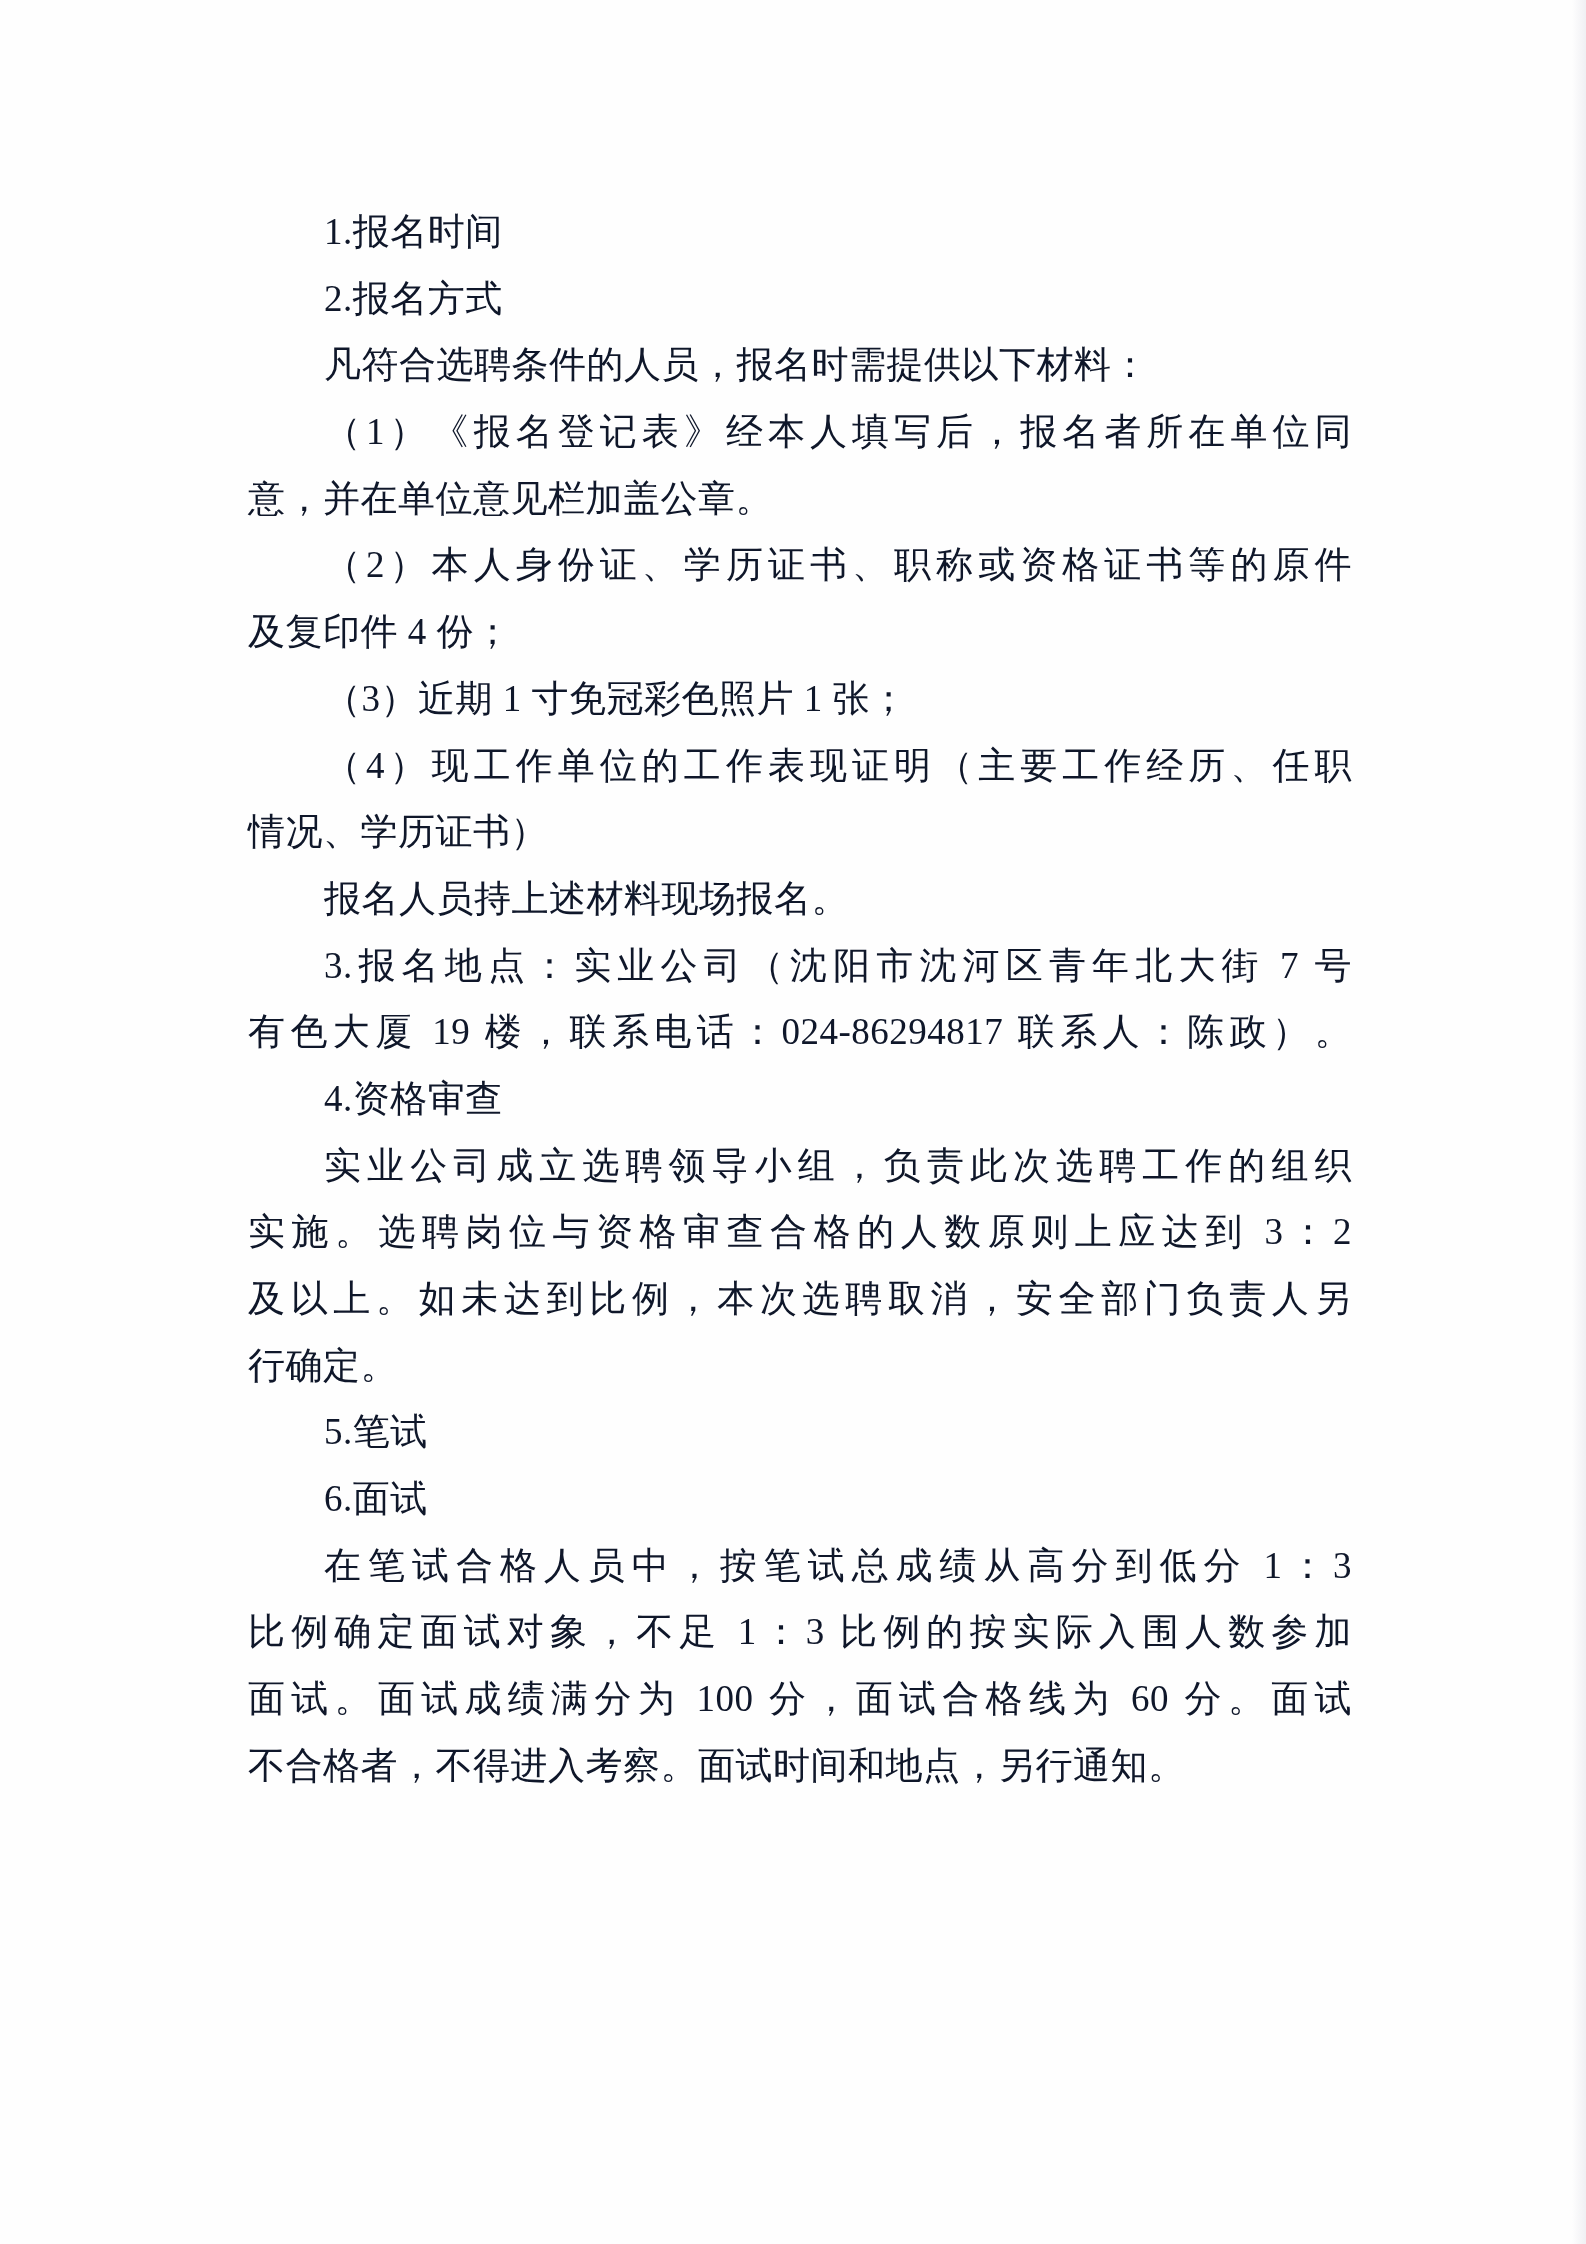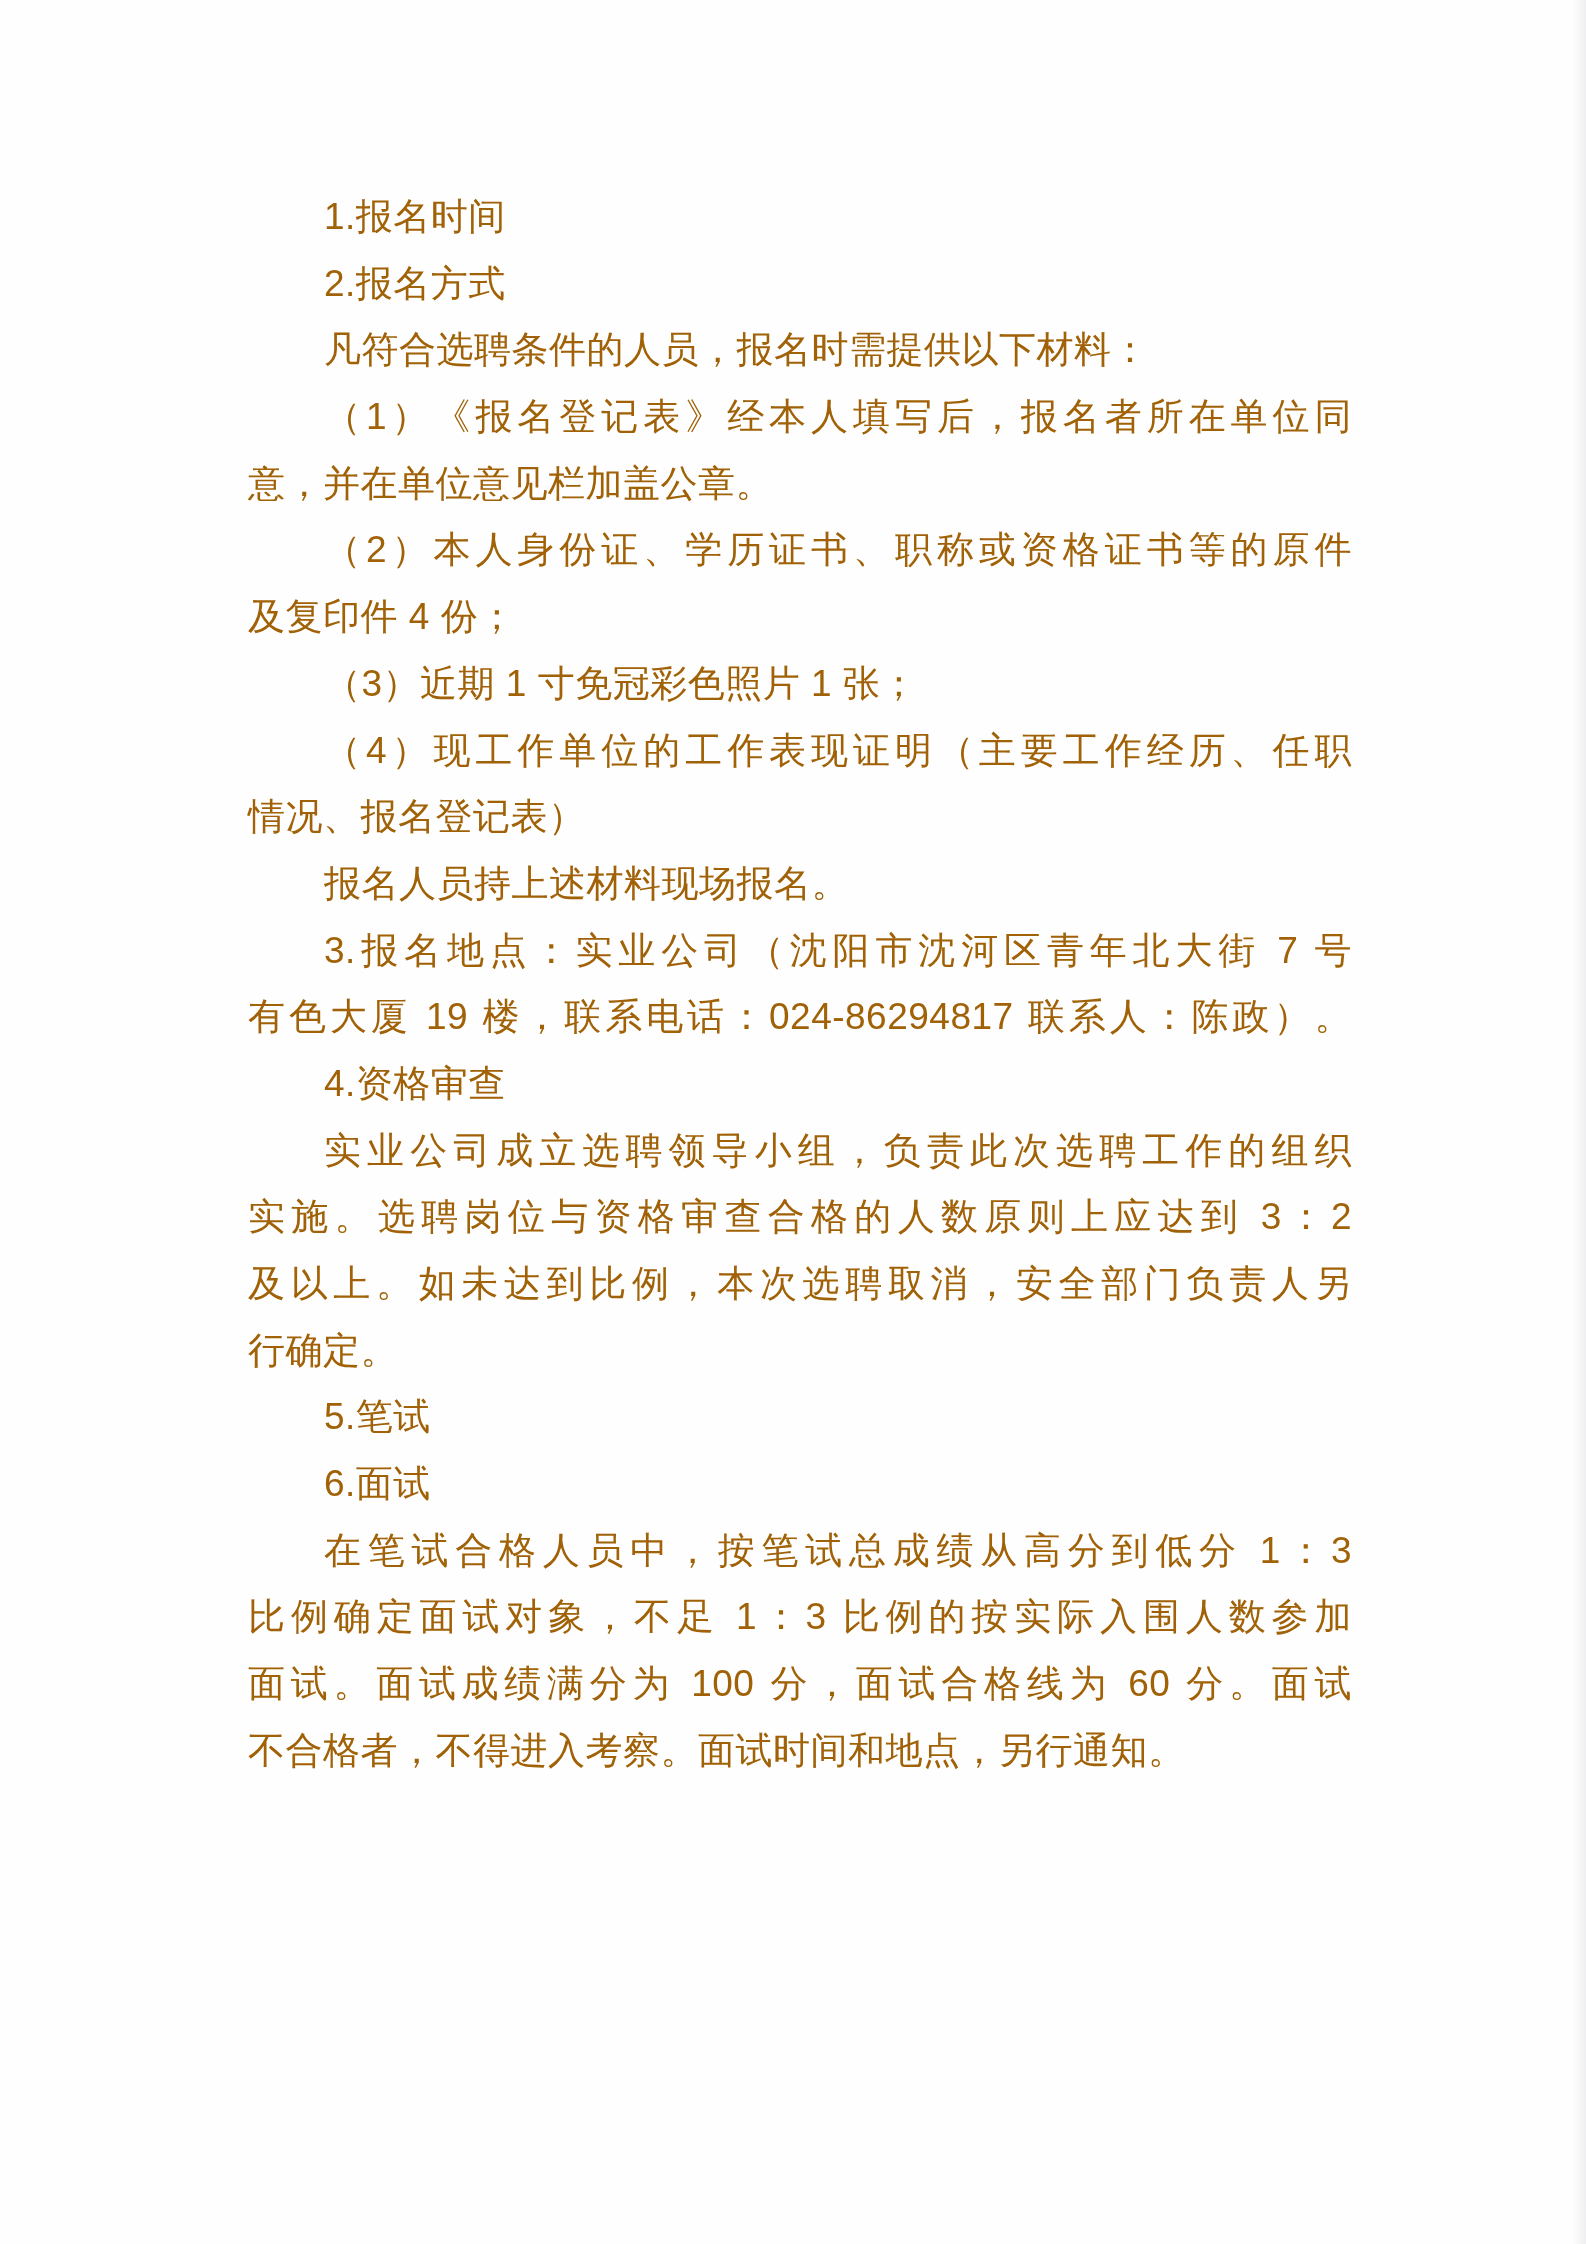--- a/index.html
+++ b/index.html
@@ -22,25 +22,25 @@
     }
     .scan-edge {
       position: absolute;
       right: 0; top: 0;
       width: 14px; height: 2244px;
       background: linear-gradient(to right, rgba(240,240,244,0) 0%, rgba(238,238,242,0.9) 100%);
     }
     .body-text {
       position: absolute;
       left: 248px;
-      top: 184px;
+      top: 199px;
       width: 1104px;
-      font-family: Liberation Sans, sans-serif;
+      font-family: Liberation Serif, serif;
       font-size: 37px;
-      color: #a16207;
+      color: #0f172a;
       line-height: 66.7px;
     }
     .para { margin: 0; padding: 0; }
     .line {
       display: block;
       height: 66.7px;
       white-space: nowrap;
       overflow: visible;
       text-align: justify;
       text-align-last: justify;
@@ -73,21 +73,21 @@
     </div>
     <div class="para">
       <span class="line indent">（2）本人身份证、学历证书、职称或资格证书等的原件</span>
       <span class="line last">及复印件 4 份；</span>
     </div>
     <div class="para">
       <span class="line indent last">（3）近期 1 寸免冠彩色照片 1 张；</span>
     </div>
     <div class="para">
       <span class="line indent">（4）现工作单位的工作表现证明（主要工作经历、任职</span>
-      <span class="line last">情况、报名登记表）</span>
+      <span class="line last">情况、学历证书）</span>
     </div>
     <div class="para">
       <span class="line indent last">报名人员持上述材料现场报名。</span>
     </div>
 
     <div class="para">
       <span class="line indent">3.报名地点：实业公司（沈阳市沈河区青年北大街 7 号</span>
       <span class="line">有色大厦 19 楼，联系电话：024-86294817 联系人：陈政）。</span>
     </div>
 

